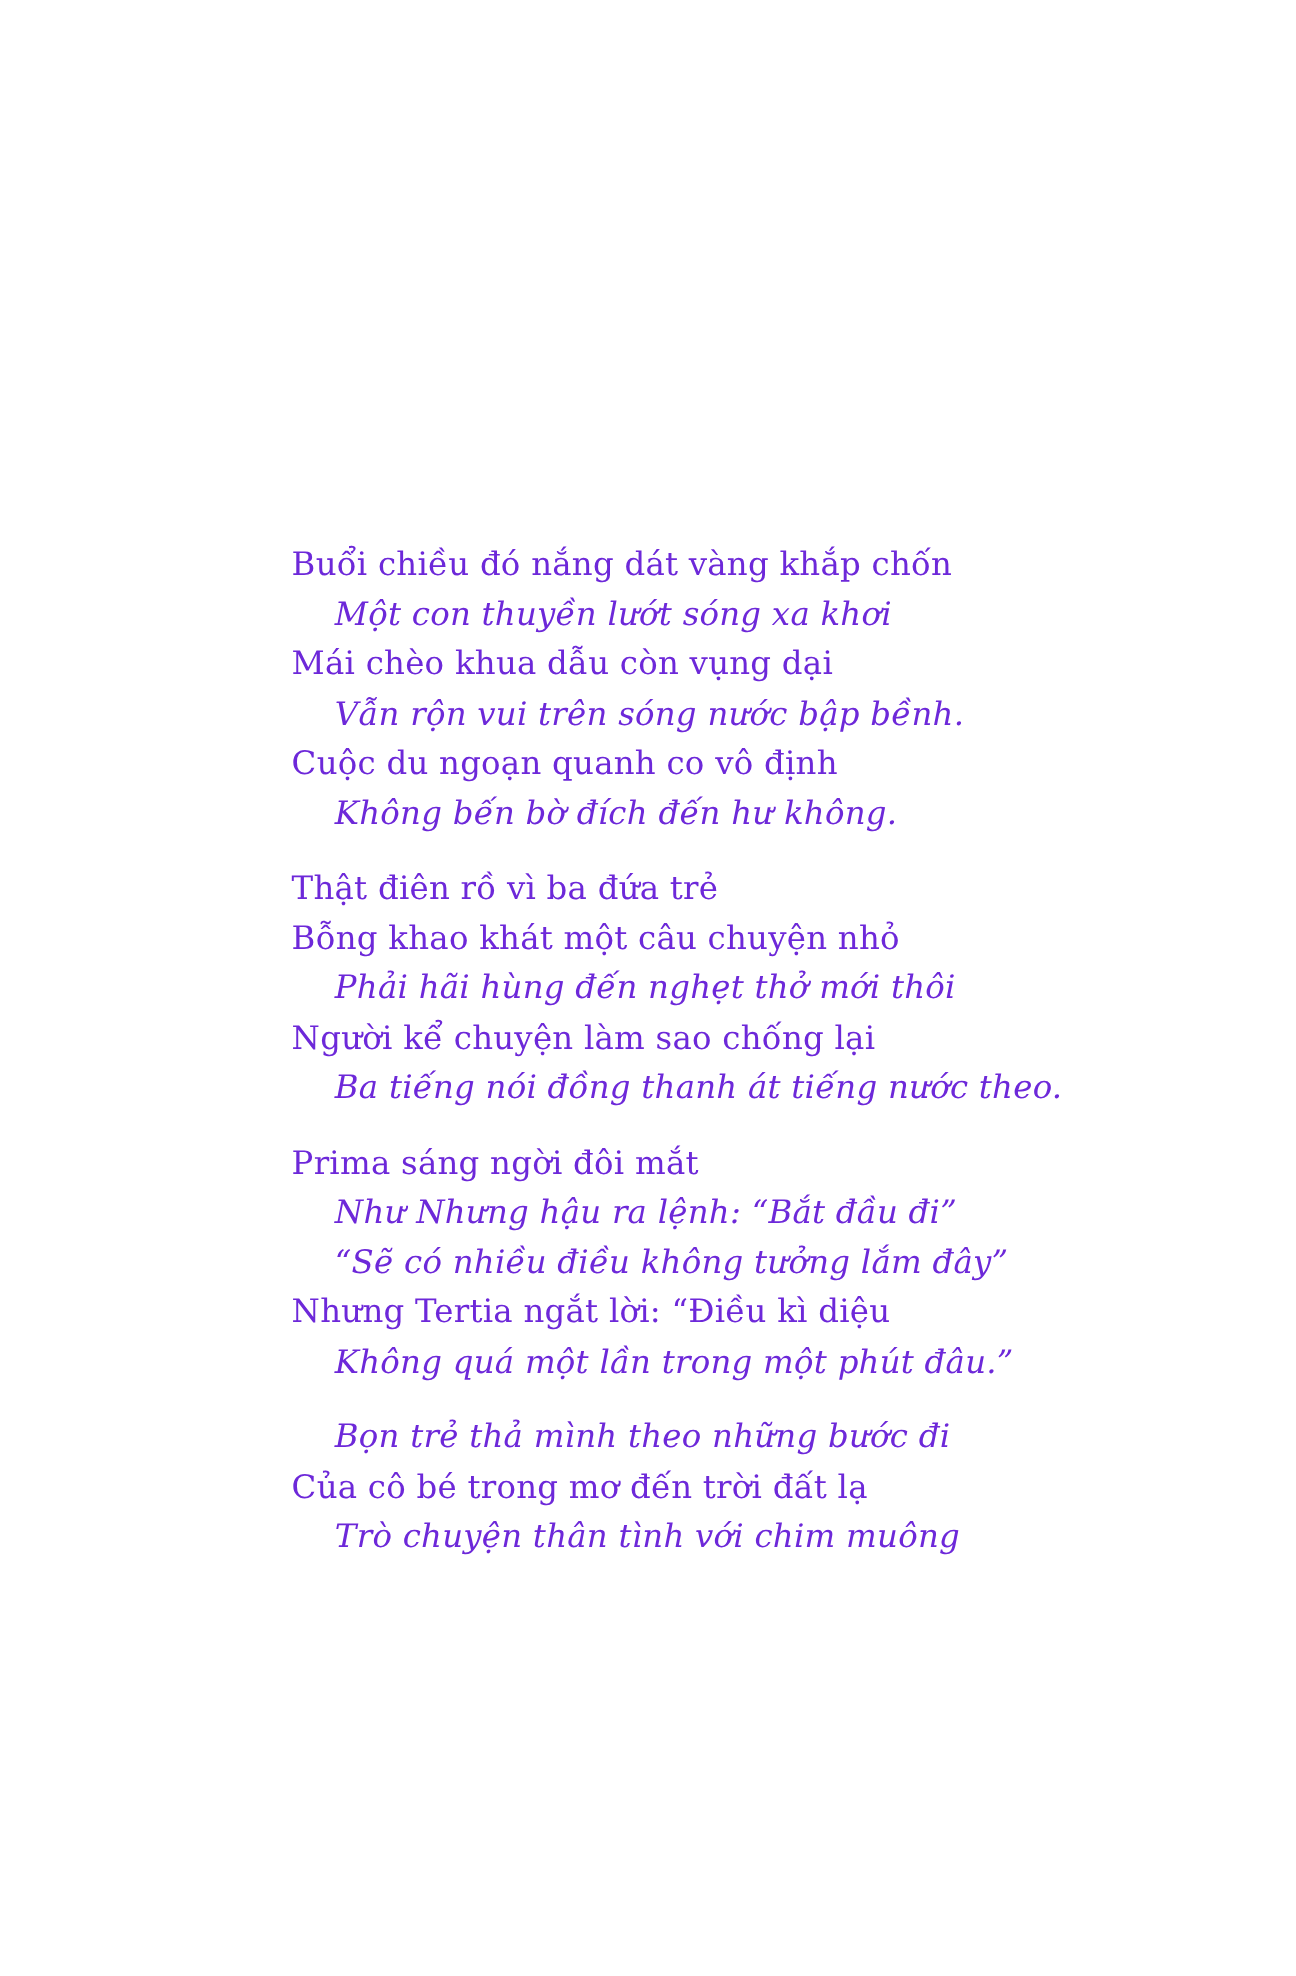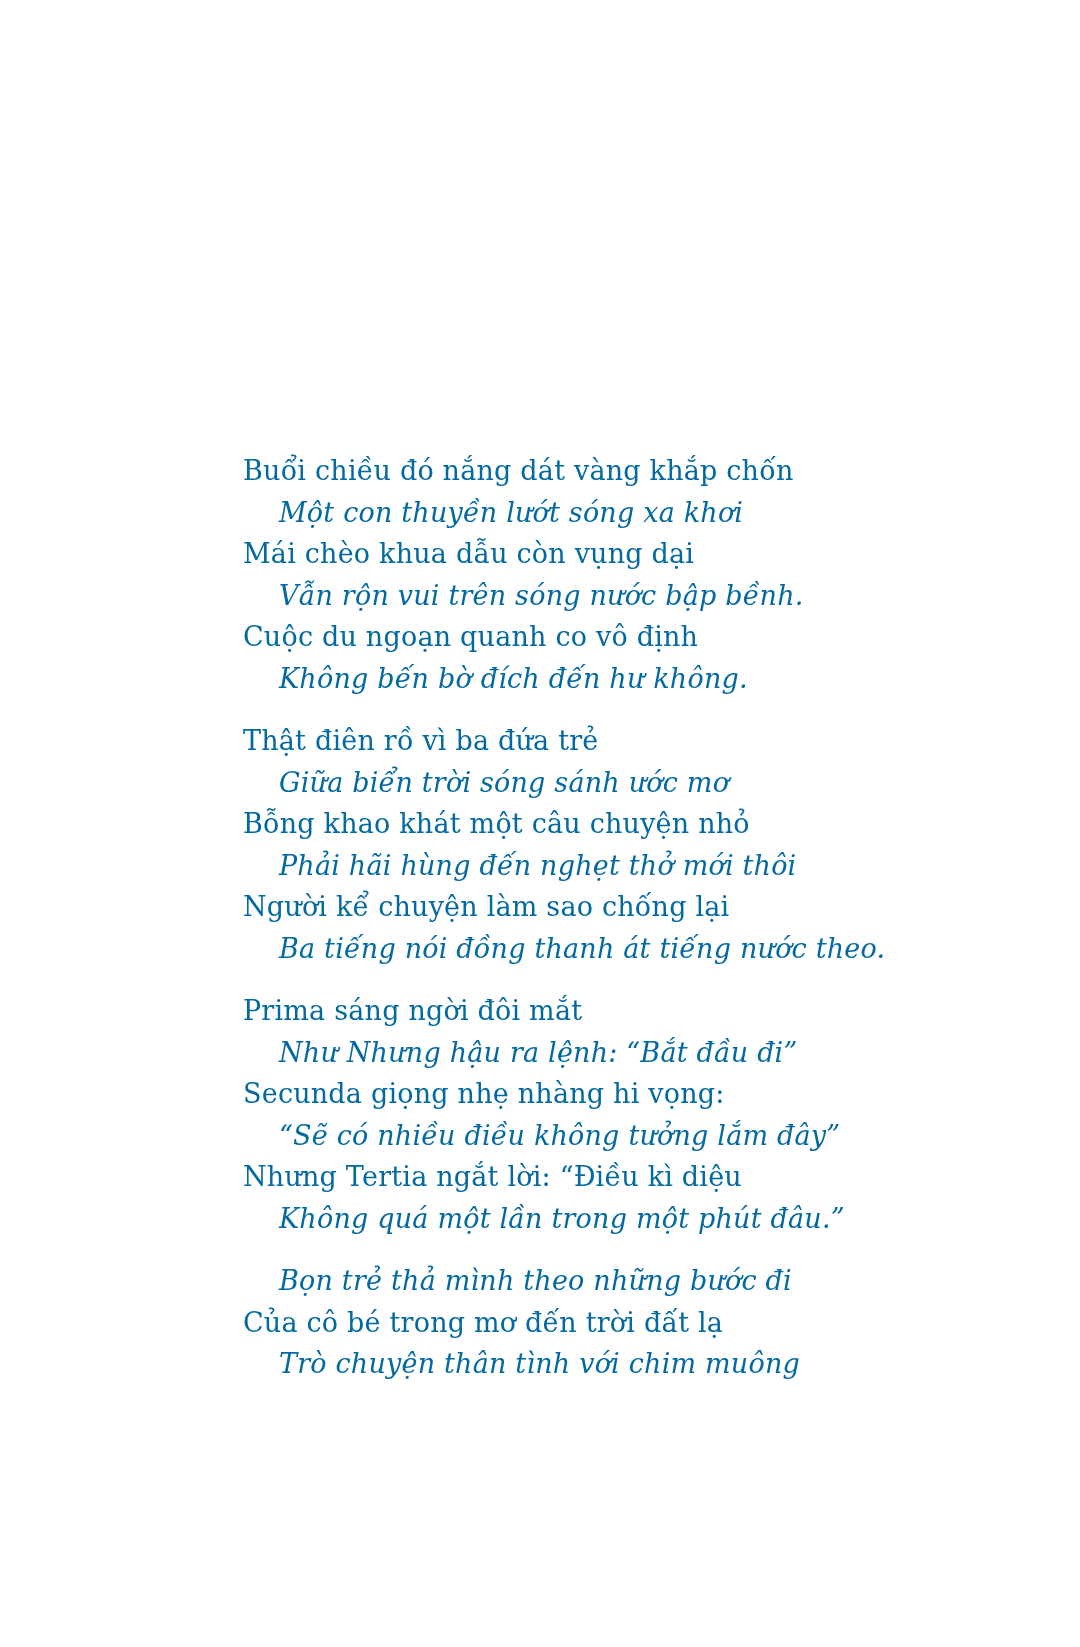--- a/index.html
+++ b/index.html
@@ -29,21 +29,21 @@
   }
   .stanza {
     margin: 0 0 21px 0;
   }
   .line {
     margin: 0;
     font-size: 27px;
     line-height: 41.5px;
     letter-spacing: 0.2px;
     white-space: nowrap;
-    color: #0369a1;
+    color: #6d28d9;
   }
   .line.indent {
     padding-left: 36px;
     font-style: italic;
   }
 </style>
 </head>
 <body>
 
 <div class="page">
@@ -51,30 +51,28 @@
       <div class="stanza">
         <p class="line">Buổi chiều đó nắng dát vàng khắp chốn</p>
         <p class="line indent">Một con thuyền lướt sóng xa khơi</p>
         <p class="line">Mái chèo khua dẫu còn vụng dại</p>
         <p class="line indent">Vẫn rộn vui trên sóng nước bập bềnh.</p>
         <p class="line">Cuộc du ngoạn quanh co vô định</p>
         <p class="line indent">Không bến bờ đích đến hư không.</p>
       </div>
       <div class="stanza">
         <p class="line">Thật điên rồ vì ba đứa trẻ</p>
-        <p class="line indent">Giữa biển trời sóng sánh ước mơ</p>
         <p class="line">Bỗng khao khát một câu chuyện nhỏ</p>
         <p class="line indent">Phải hãi hùng đến nghẹt thở mới thôi</p>
         <p class="line">Người kể chuyện làm sao chống lại</p>
         <p class="line indent">Ba tiếng nói đồng thanh át tiếng nước theo.</p>
       </div>
       <div class="stanza">
         <p class="line">Prima sáng ngời đôi mắt</p>
         <p class="line indent">Như Nhưng hậu ra lệnh: “Bắt đầu đi”</p>
-        <p class="line">Secunda giọng nhẹ nhàng hi vọng:</p>
         <p class="line indent">“Sẽ có nhiều điều không tưởng lắm đây”</p>
         <p class="line">Nhưng Tertia ngắt lời: “Điều kì diệu</p>
         <p class="line indent">Không quá một lần trong một phút đâu.”</p>
       </div>
       <div class="stanza">
         <p class="line indent">Bọn trẻ thả mình theo những bước đi</p>
         <p class="line">Của cô bé trong mơ đến trời đất lạ</p>
         <p class="line indent">Trò chuyện thân tình với chim muông</p>
       </div>
     </div>

